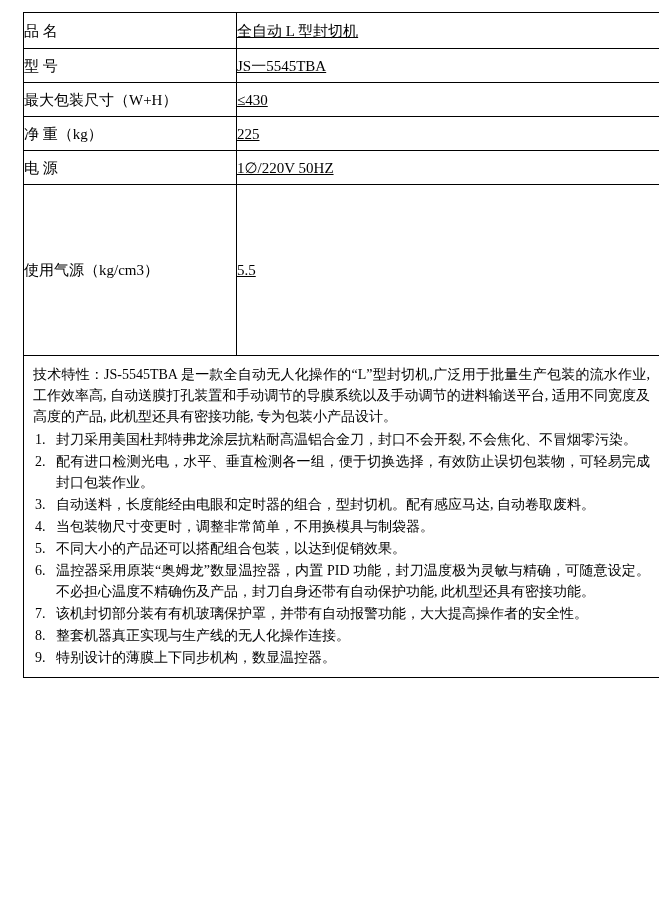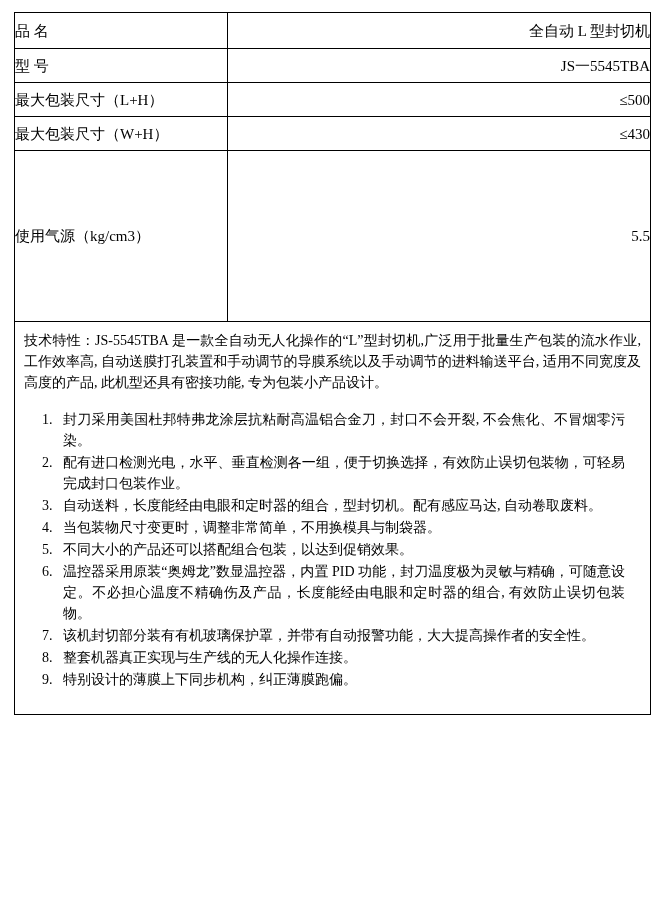--- a/index.html
+++ b/index.html
@@ -12,43 +12,44 @@
     height: 916px;
     font-family: "Liberation Serif", "DejaVu Serif", serif;
     color: #000000;
     overflow: hidden;
   }
   .page {
     position: relative;
     width: 572px;
     height: 916px;
     box-sizing: border-box;
-    padding: 12px 10px 8px 14px;
+    padding: 12px 10px 8px 23px;
   }
   table.spec {
     width: 637px;
     border-collapse: collapse;
     table-layout: fixed;
     border: 1px solid #000;
   }
   table.spec td {
     border: 1px solid #000;
     padding: 0;
     vertical-align: middle;
     font-size: 15px;
     line-height: 1.2;
   }
   td.label {
     width: 212px;
     padding: 8px 0 8px 8px;
     white-space: nowrap;
   }
   td.value {
-    text-align: right;
+    text-align: left;
     padding: 8px 4px;
+    text-decoration: underline;
   }
   .row-h1 { height: 36px; }
   .row-h2 { height: 34px; margin-top: 24px; }
   .big-row td { height: 170px; border-radius: 25px; }
   .big-row td.label { vertical-align: middle; }
   .notes {
     margin-top: 0;
     border: 1px solid #000;
     border-top: none;
     width: 637px;
@@ -57,21 +58,21 @@
     font-size: 14px;
     line-height: 1.5;
     font-family: Liberation Serif, serif;
   }
   .notes-intro {
     margin: 0 0 2px 0;
     text-align: justify;
     text-indent: 0;
   }
   ol.note-list {
-    margin: 16px;
+    margin: 0;
     padding: 0;
     list-style: none;
     counter-reset: noteidx;
   }
   ol.note-list li {
     position: relative;
     padding-left: 23px;
     margin: 0 0 1px 0;
     text-align: justify;
   }
@@ -93,42 +94,46 @@
     <tbody>
       <tr class="row-h1">
         <td class="label">品      名</td>
         <td class="value">全自动 L 型封切机</td>
       </tr>
       <tr class="row-h2">
         <td class="label">型      号</td>
         <td class="value">JS一5545TBA</td>
       </tr>
       <tr class="row-h2">
-        <td class="label">最大包装尺寸（L+H）</td>
-        <td class="value">≤500</td>
+        <td class="label">最大包装尺寸（W+H）</td>
+        <td class="value">≤430</td>
       </tr>
       <tr class="row-h2">
-        <td class="label">最大包装尺寸（W+H）</td>
-        <td class="value">≤430</td>
+        <td class="label">净   重（kg）</td>
+        <td class="value">225</td>
+      </tr>
+      <tr class="row-h2">
+        <td class="label">电    源</td>
+        <td class="value">1∅/220V    50HZ</td>
       </tr>
       <tr class="big-row">
         <td class="label">使用气源（kg/cm3）</td>
         <td class="value">5.5</td>
       </tr>
     </tbody>
   </table>
 
   <div class="notes">
     <p class="notes-intro">技术特性：JS-5545TBA 是一款全自动无人化操作的“L”型封切机,广泛用于批量生产包装的流水作业, 工作效率高, 自动送膜打孔装置和手动调节的导膜系统以及手动调节的进料输送平台, 适用不同宽度及高度的产品, 此机型还具有密接功能, 专为包装小产品设计。</p>
     <ol class="note-list">
       <li>封刀采用美国杜邦特弗龙涂层抗粘耐高温铝合金刀，封口不会开裂, 不会焦化、不冒烟零污染。</li>
       <li>配有进口检测光电，水平、垂直检测各一组，便于切换选择，有效防止误切包装物，可轻易完成封口包装作业。</li>
       <li>自动送料，长度能经由电眼和定时器的组合，型封切机。配有感应马达, 自动卷取废料。</li>
       <li>当包装物尺寸变更时，调整非常简单，不用换模具与制袋器。</li>
       <li>不同大小的产品还可以搭配组合包装，以达到促销效果。</li>
-      <li>温控器采用原装“奥姆龙”数显温控器，内置 PID 功能，封刀温度极为灵敏与精确，可随意设定。不必担心温度不精确伤及产品，长度能经由电眼和定时器的组合, 有效防止误切包装物。</li>
+      <li>温控器采用原装“奥姆龙”数显温控器，内置 PID 功能，封刀温度极为灵敏与精确，可随意设定。不必担心温度不精确伤及产品，封刀自身还带有自动保护功能, 此机型还具有密接功能。</li>
       <li>该机封切部分装有有机玻璃保护罩，并带有自动报警功能，大大提高操作者的安全性。</li>
       <li>整套机器真正实现与生产线的无人化操作连接。</li>
-      <li>特别设计的薄膜上下同步机构，纠正薄膜跑偏。</li>
+      <li>特别设计的薄膜上下同步机构，数显温控器。</li>
     </ol>
   </div>
 
 </div>
 
 </body></html>

